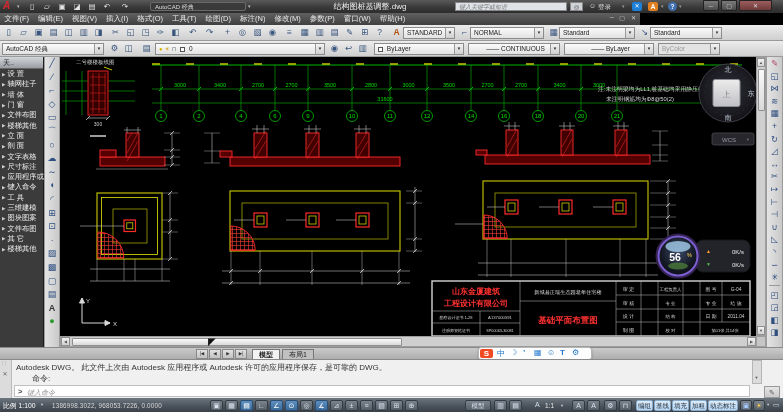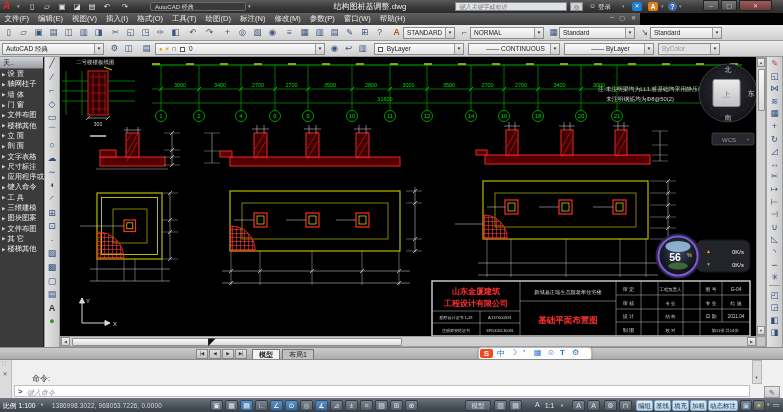--- a/index.html
+++ b/index.html
@@ -636,20 +636,21 @@
       <span class="abs" style="left:81px;top:0;color:#2277cc;font-size:8px;font-weight:bold">T</span>
       <span class="abs" style="left:93px;top:0;color:#2277cc;font-size:8px">⚙</span>
     </span>
   </div>
 
   <div class="abs cmd" style="left:0;top:359px;width:783px;height:39px">
     <div class="abs" style="left:0;top:0;width:12px;height:39px;background:#dcdcdc;border-right:1px solid #bbb">
       <span class="abs" style="left:2px;top:0px;color:#999;font-size:7px">∷</span>
       <span class="abs" style="left:2.5px;top:10px;color:#666;font-size:6px">✕</span>
     </div>
+    <div class="abs" style="left:16px;top:2px;width:730px;white-space:nowrap;overflow:hidden">Autodesk DWG。  此文件上次由 Autodesk 应用程序或 Autodesk 许可的应用程序保存，是可靠的 DWG。</div>
     <div class="abs" style="left:32px;top:13px">命令:</div>
     <div class="abs" style="left:14px;top:25px;width:736px;height:12px;background:#fff;border:1px solid #c0c0c0">
       <span style="position:absolute;left:3px;top:1px;font-size:7.5px;font-weight:bold;color:#444">&gt;</span>
       <span style="position:absolute;left:12px;top:1.5px;font-size:7px;color:#999;font-style:italic">键入命令</span>
     </div>
     <div class="abs" style="left:752px;top:0;width:10px;height:24px;background:#dcdcdc;border:1px solid #b5b5b5">
       <span class="abs" style="left:1.5px;top:14px;font-size:4px;color:#555">▼</span>
     </div>
     <div class="abs" style="left:764px;top:26px;width:16px;height:12px;background:linear-gradient(#e6e6e6,#cacaca);border:1px solid #999;text-align:center;font-size:7px;line-height:11px;color:#555">✎</div>
   </div>

